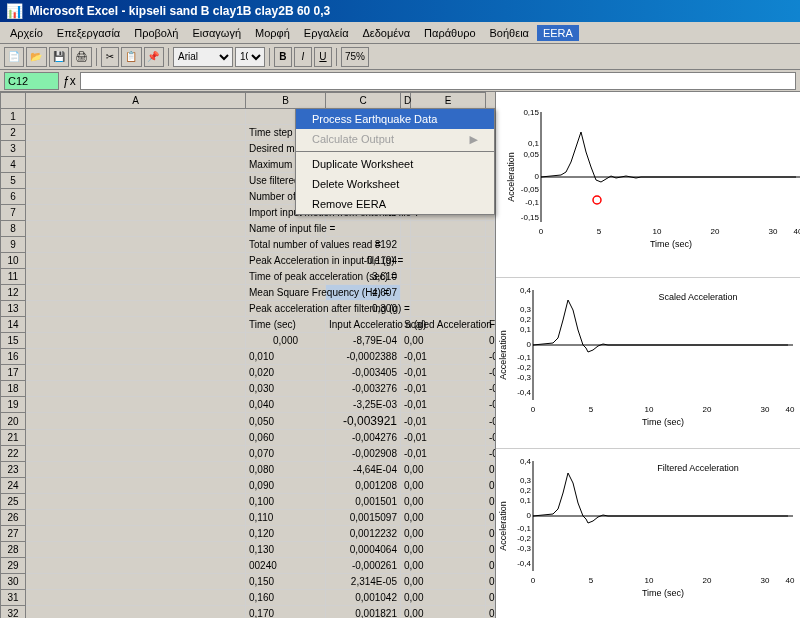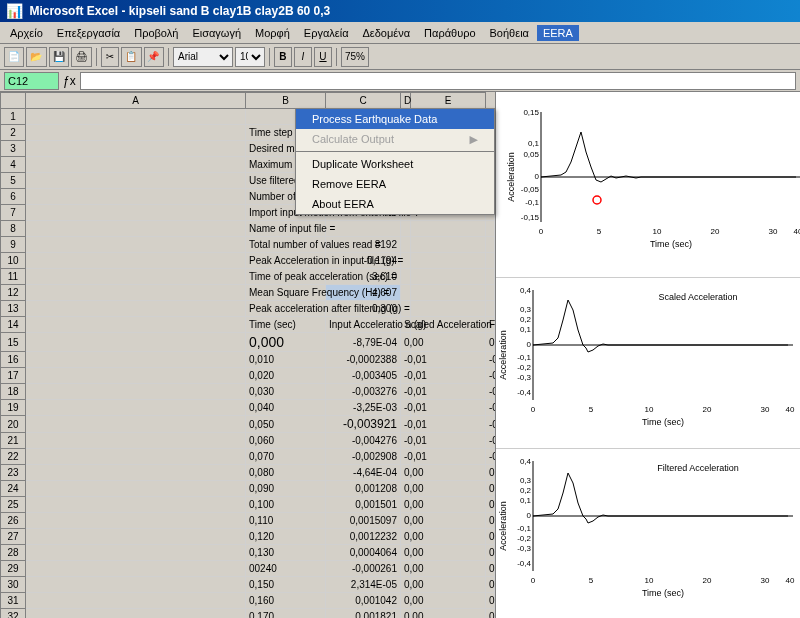--- a/index.html
+++ b/index.html
@@ -355,21 +355,21 @@
 Acceleration
 (g)</td>
               <td style="font-size: 10px; text-align: right;"></td>
               <td style="font-size: 10px; text-align: right;">Filtered
 Acceleratio
 n (g)</td>
             </tr>
             <tr>
               <td class="row-header">15</td>
               <td style="font-size: 10px;"></td>
-              <td style="font-size: 14px; text-align: left;">0,000</td>
+              <td style="font-size: 10px; text-align: center;">0,000</td>
               <td style="font-size: 10px; text-align: right;">-8,79E-04</td>
               <td style="font-size: 10px; text-align: right;">0,00</td>
               <td style="font-size: 10px; text-align: right;"></td>
               <td style="font-size: 10px; text-align: right;">0,00</td>
             </tr>
             <tr>
               <td class="row-header">16</td>
               <td style="font-size: 10px;"></td>
               <td style="font-size: 10px; text-align: left;">0,010</td>
               <td style="font-size: 10px; text-align: right;">-0,0002388</td>
@@ -609,16 +609,16 @@
         <polyline points="35,65 45,64 55,63 60,58 65,42 70,22 75,32 80,52 85,65 88,68 90,72 95,70 100,66 105,64 110,65 115,65 120,65 125,65 130,65 135,65 140,65 150,65 160,65 170,65 180,65 190,65 200,65 210,65 220,65 230,65 240,65 250,65 260,65 270,65 280,65 290,65" fill="none" stroke="black" stroke-width="1"></polyline>
       </svg>
     </div>
   </div>
 
   <div class="dropdown-menu" style="right: 305px; top: 16px;">
     <div class="dropdown-item highlighted">Process Earthquake Data</div>
     <div class="dropdown-item disabled has-arrow">Calculate Output</div>
     <div class="dropdown-sep"></div>
     <div class="dropdown-item">Duplicate Worksheet</div>
+    <div class="dropdown-item">Delete Worksheet</div>
     <div class="dropdown-item">Remove EERA</div>
-    <div class="dropdown-item">About EERA</div>
   </div>
 </div>
 
 </body></html>

